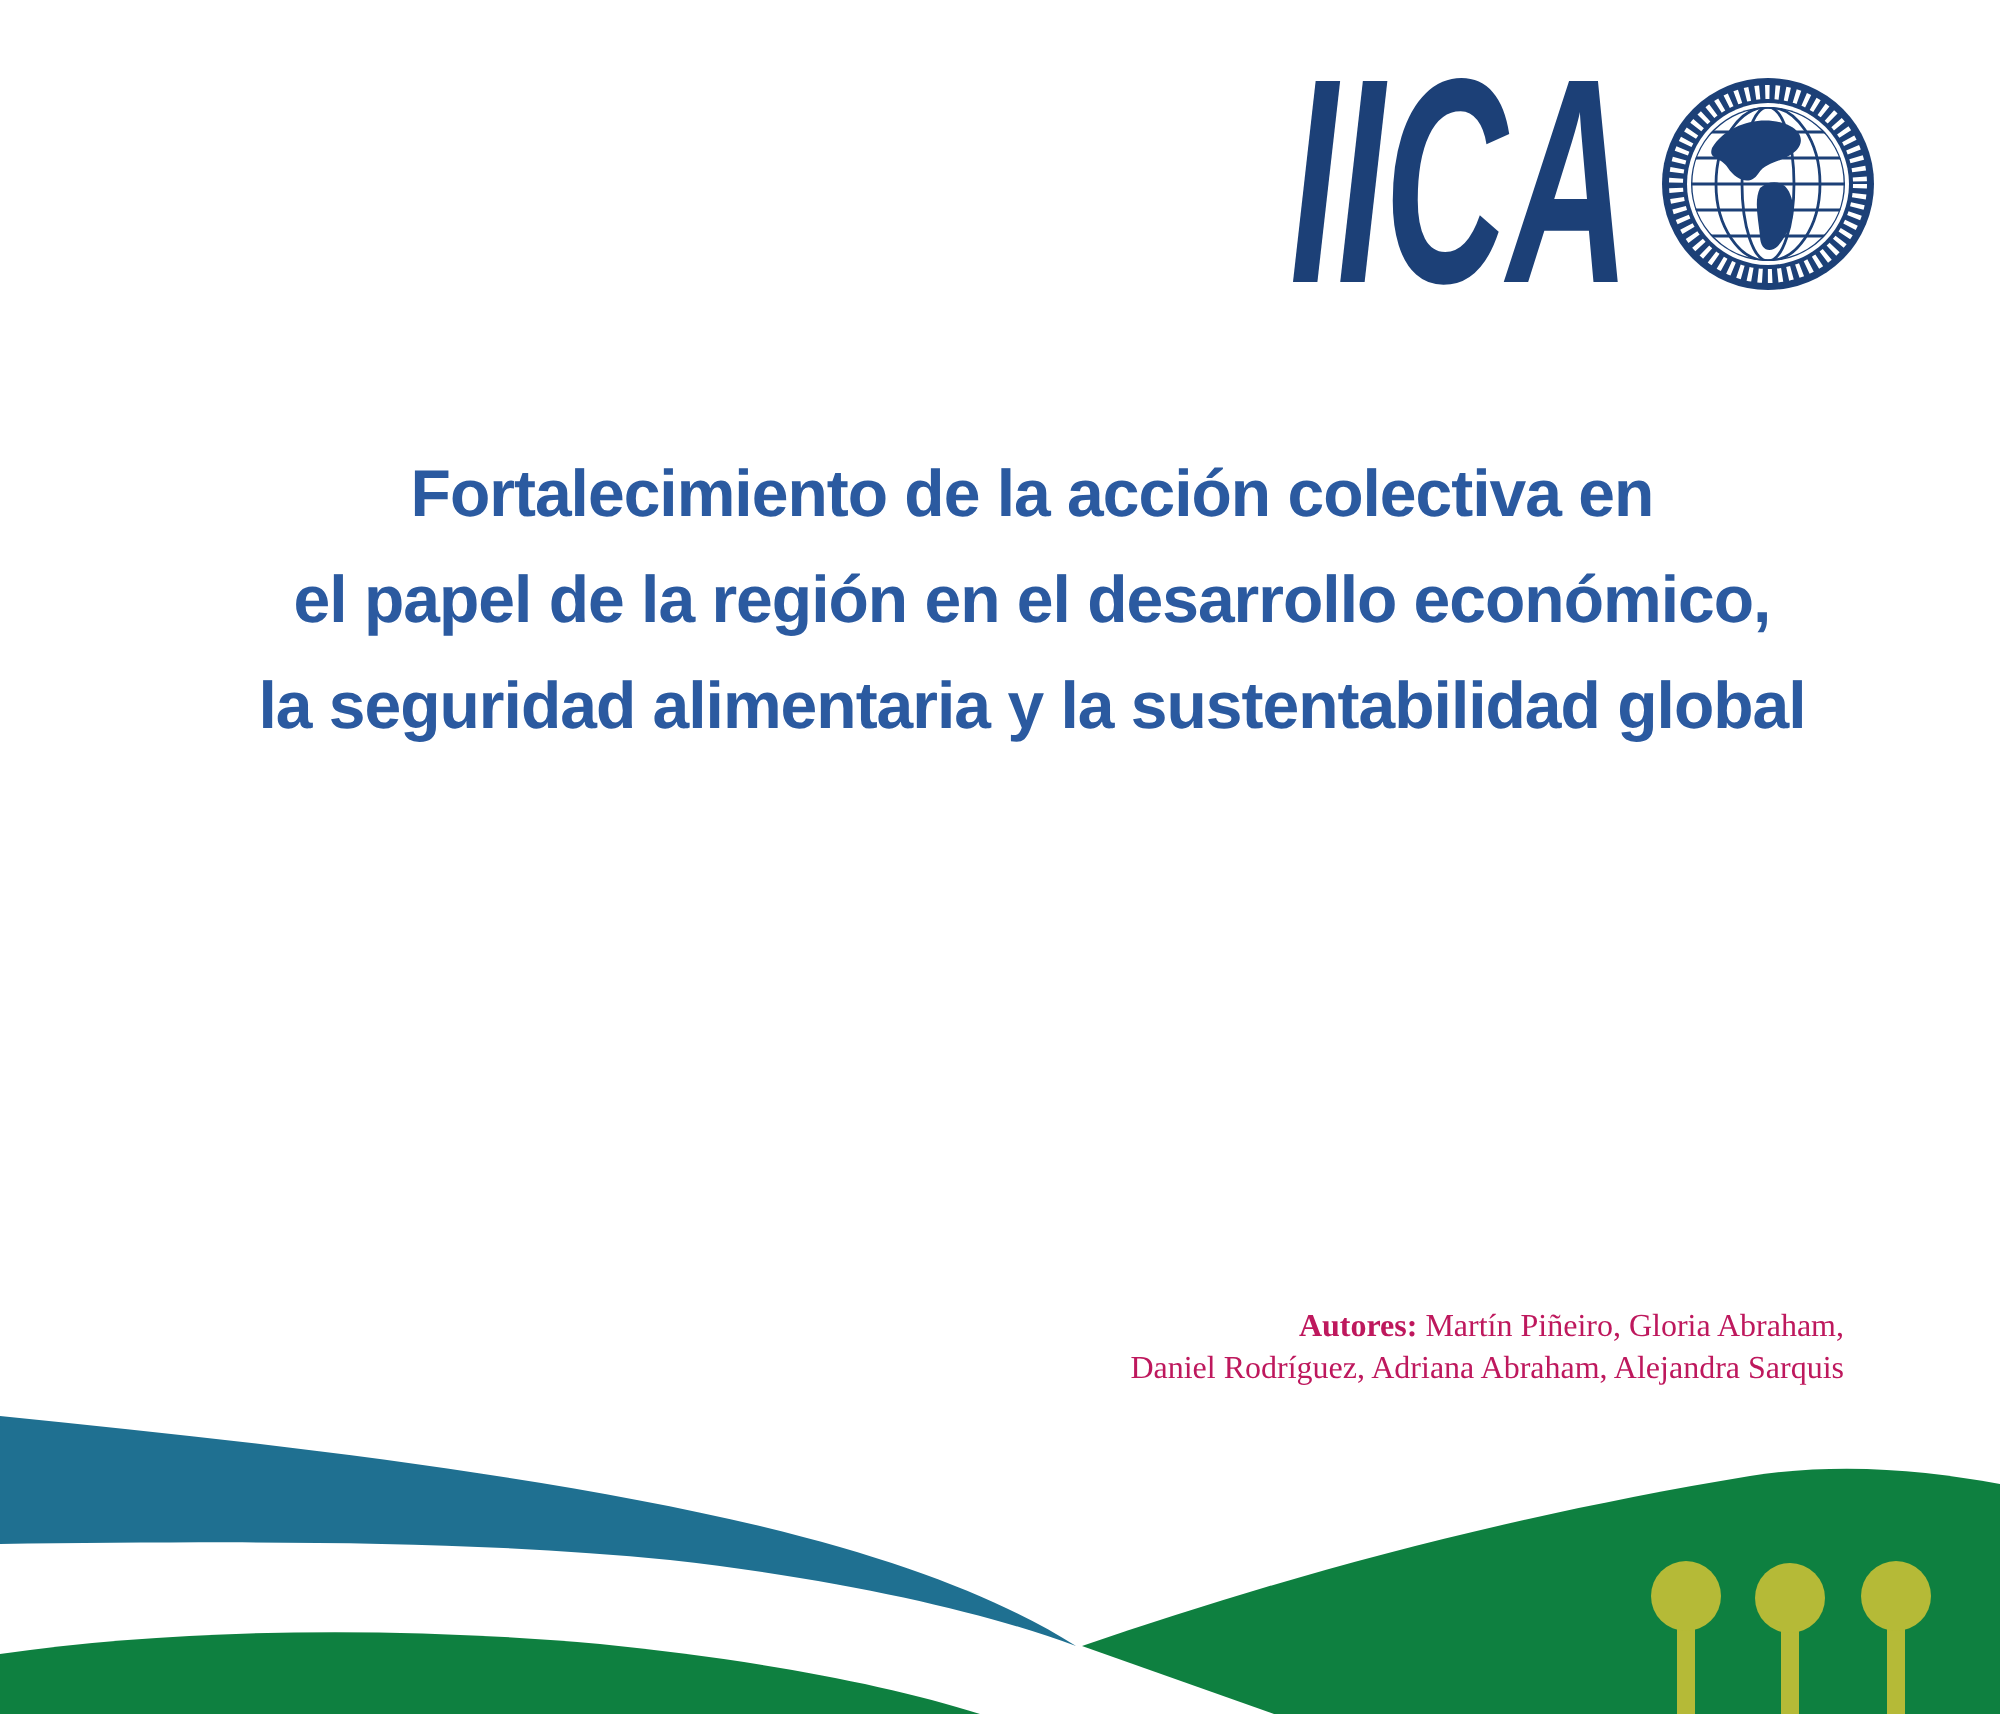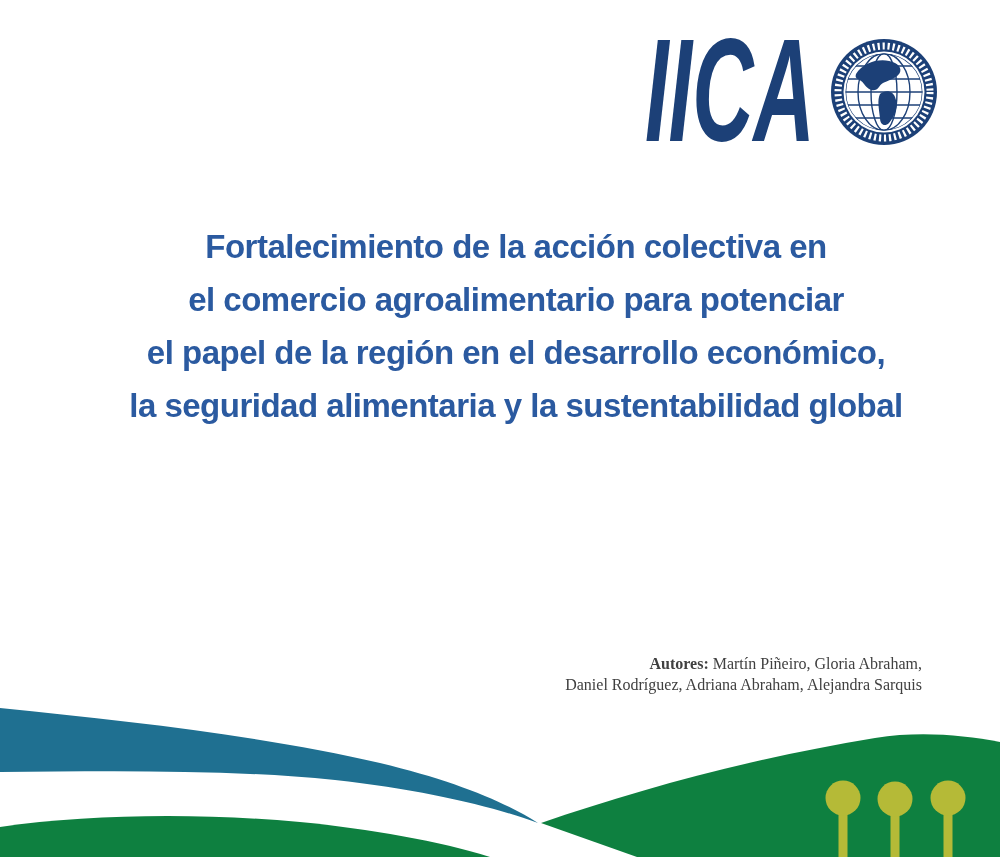--- a/index.html
+++ b/index.html
@@ -33,21 +33,21 @@
   }
 
   
   .authors {
     position: absolute;
     right: 78px; top: 653px;
     text-align: right;
     font-family: "Liberation Serif", serif;
     font-size: 16px;
     line-height: 21px;
-    color: #404040;
+    color: #be185d;
   }
   .authors .label { font-weight: bold; }
   .authors .names-line1 { margin-left: 0.25em; }
 
   
   .footer-svg {
     position: absolute;
     left: 0; bottom: 0;
     width: 1000px; height: 170px;
     display: block;
@@ -79,21 +79,20 @@
       </g>
       <g clip-path="url(#globeClip)" fill="#1c4077">
         <path d="M 211,41 C 219,28 238,24 250,30 C 256,33 258,39 251,44 C 243,49 238,48 234,54 C 230,60 223,57 219,51 C 215,45 209,47 211,41 Z"></path>
         <path d="M 235,61 C 241,56 248,58 250,64 C 254,73 250,83 244,90 C 240,94 235,92 235,85 C 234,76 232,67 235,61 Z"></path>
       </g>
     </g>
   </svg>
 
   <div class="title">
     <div>Fortalecimiento de la acción colectiva en</div>
-    <div>el comercio agroalimentario para potenciar</div>
     <div>el papel de la región en el desarrollo económico,</div>
     <div>la seguridad alimentaria y la sustentabilidad global</div>
   </div>
 
   <div class="authors">
     <div>
       <span class="label">Autores:</span><span class="names-line1">Martín Piñeiro, Gloria Abraham,</span>
     </div>
     <div>Daniel Rodríguez, Adriana Abraham, Alejandra Sarquis</div>
   </div>

